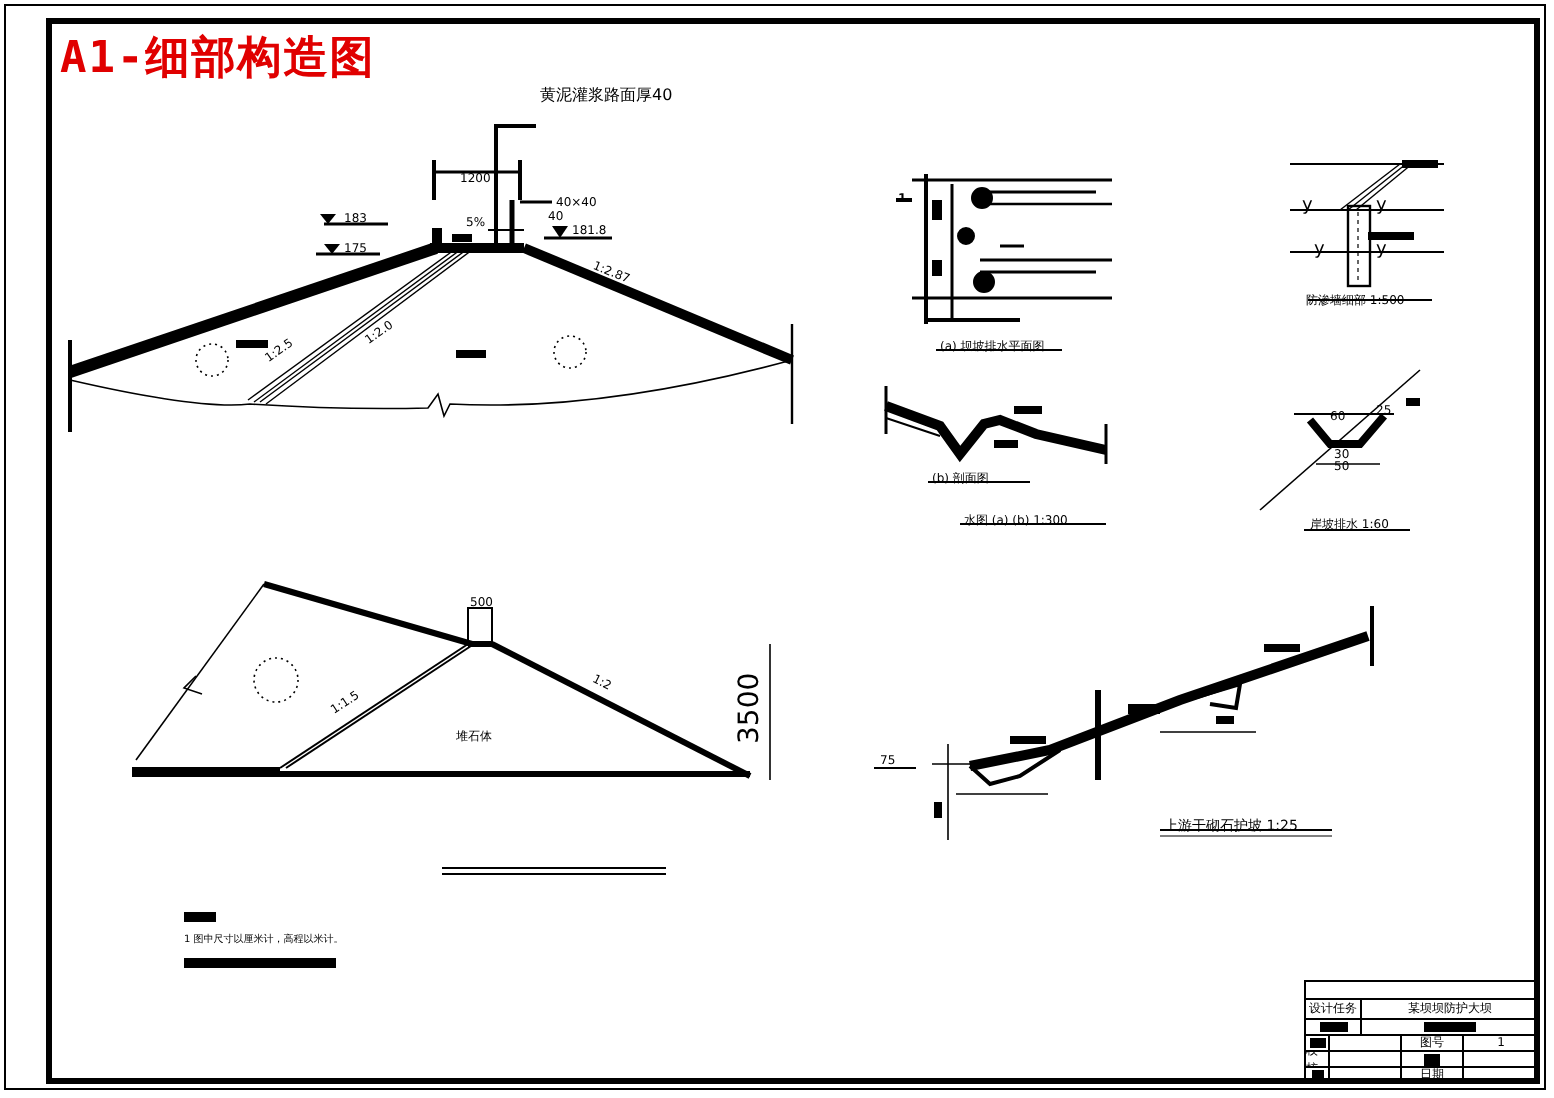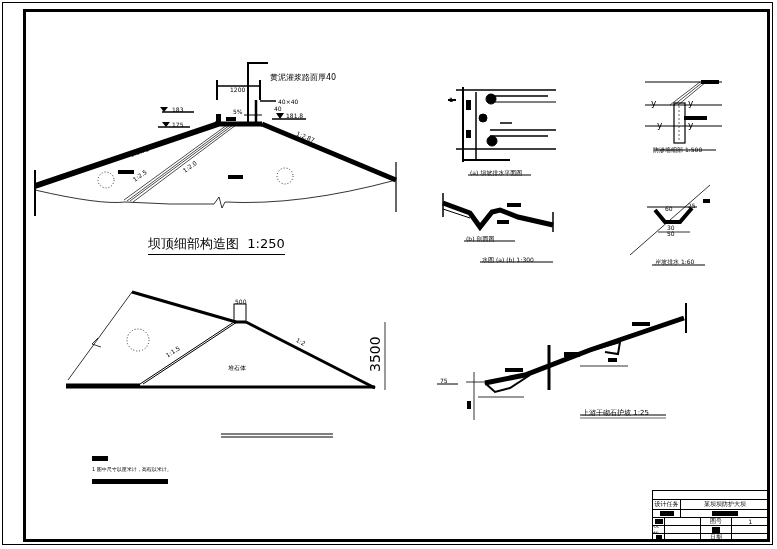--- a/index.html
+++ b/index.html
@@ -19,20 +19,21 @@
   .tb-cell { position:absolute; top:0; height:100%; border-right:1px solid #000; box-sizing:border-box; display:flex; align-items:center; justify-content:center; overflow:hidden; }
   .blk { background:#000; display:inline-block; }
   .notes { position:absolute; left:92px; top:456px; }
 </style>
 </head>
 <body>
 
 <div id="sheet">
   <div class="outer-frame"></div>
   <div class="inner-frame"></div>
+  <div class="sheet-title">A1-细部构造图</div>
 
   <svg width="777" height="549">
 
     <g stroke="#000" fill="none">
 
       <polyline points="35,186 218,124" stroke-width="6"></polyline>
 
       <polyline points="215,124 262,124" stroke-width="5"></polyline>
 
       <polyline points="262,124 396,180" stroke-width="5"></polyline>
@@ -159,35 +160,32 @@
       <line x1="474" y1="372" x2="474" y2="420" stroke-width="0.8"></line>
       <line x1="466" y1="382" x2="488" y2="382" stroke-width="0.8"></line>
       <line x1="478" y1="397" x2="524" y2="397" stroke-width="0.8"></line>
       <rect x="467" y="401" width="4" height="8" fill="#000" stroke="none"></rect>
       <line x1="580" y1="366" x2="628" y2="366" stroke-width="0.8"></line>
       <line x1="580" y1="415" x2="666" y2="415" stroke-width="1"></line>
       <line x1="580" y1="418" x2="666" y2="418" stroke-width="0.6"></line>
     </g>
   </svg>
 
-  <span class="small" style="left:270px;top:72px;">黄泥灌浆路面厚40</span>
+  <span class="small" style="left:270px;top:42px;">黄泥灌浆路面厚40</span>
   <span class="tiny" style="left:230px;top:86px;">1200</span>
   <span class="tiny" style="left:278px;top:98px;">40×40</span>
   <span class="tiny" style="left:274px;top:105px;">40</span>
   <span class="tiny" style="left:233px;top:108px;">5%</span>
   <span class="tiny" style="left:172px;top:106px;">183</span>
   <span class="tiny" style="left:172px;top:121px;">175</span>
   <span class="tiny" style="left:286px;top:112px;">181.8</span>
   <span class="tiny" style="left:130px;top:148px;transform:rotate(-19deg);">1:2.75</span>
   <span class="tiny" style="left:132px;top:172px;transform:rotate(-35deg);">1:2.5</span>
   <span class="tiny" style="left:182px;top:163px;transform:rotate(-35deg);">1:2.0</span>
   <span class="tiny" style="left:296px;top:133px;transform:rotate(22deg);">1:2.87</span>
-  <div class="caption cap-u" style="left:148px;top:235px;font-size:13px;">
-    <span>坝顶细部构造图</span>&nbsp;&nbsp;<span>1:250</span>
-  </div>
 
   <span class="tiny" style="left:449px;top:96px;font-weight:bold;">1</span>
   <span class="tiny" style="left:470px;top:169px;">(a) 坝坡排水平面图</span>
   <span class="tiny" style="left:653px;top:146px;">防渗墙细部 1:500</span>
   <span class="tiny" style="left:651px;top:98px;font-size:9px;">y</span>
   <span class="tiny" style="left:688px;top:98px;font-size:9px;">y</span>
   <span class="tiny" style="left:657px;top:120px;font-size:9px;">y</span>
   <span class="tiny" style="left:688px;top:120px;font-size:9px;">y</span>
   <span class="tiny" style="left:466px;top:235px;">(b) 剖面图</span>
   <span class="tiny" style="left:482px;top:256px;">水图 (a) (b) 1:300</span>

